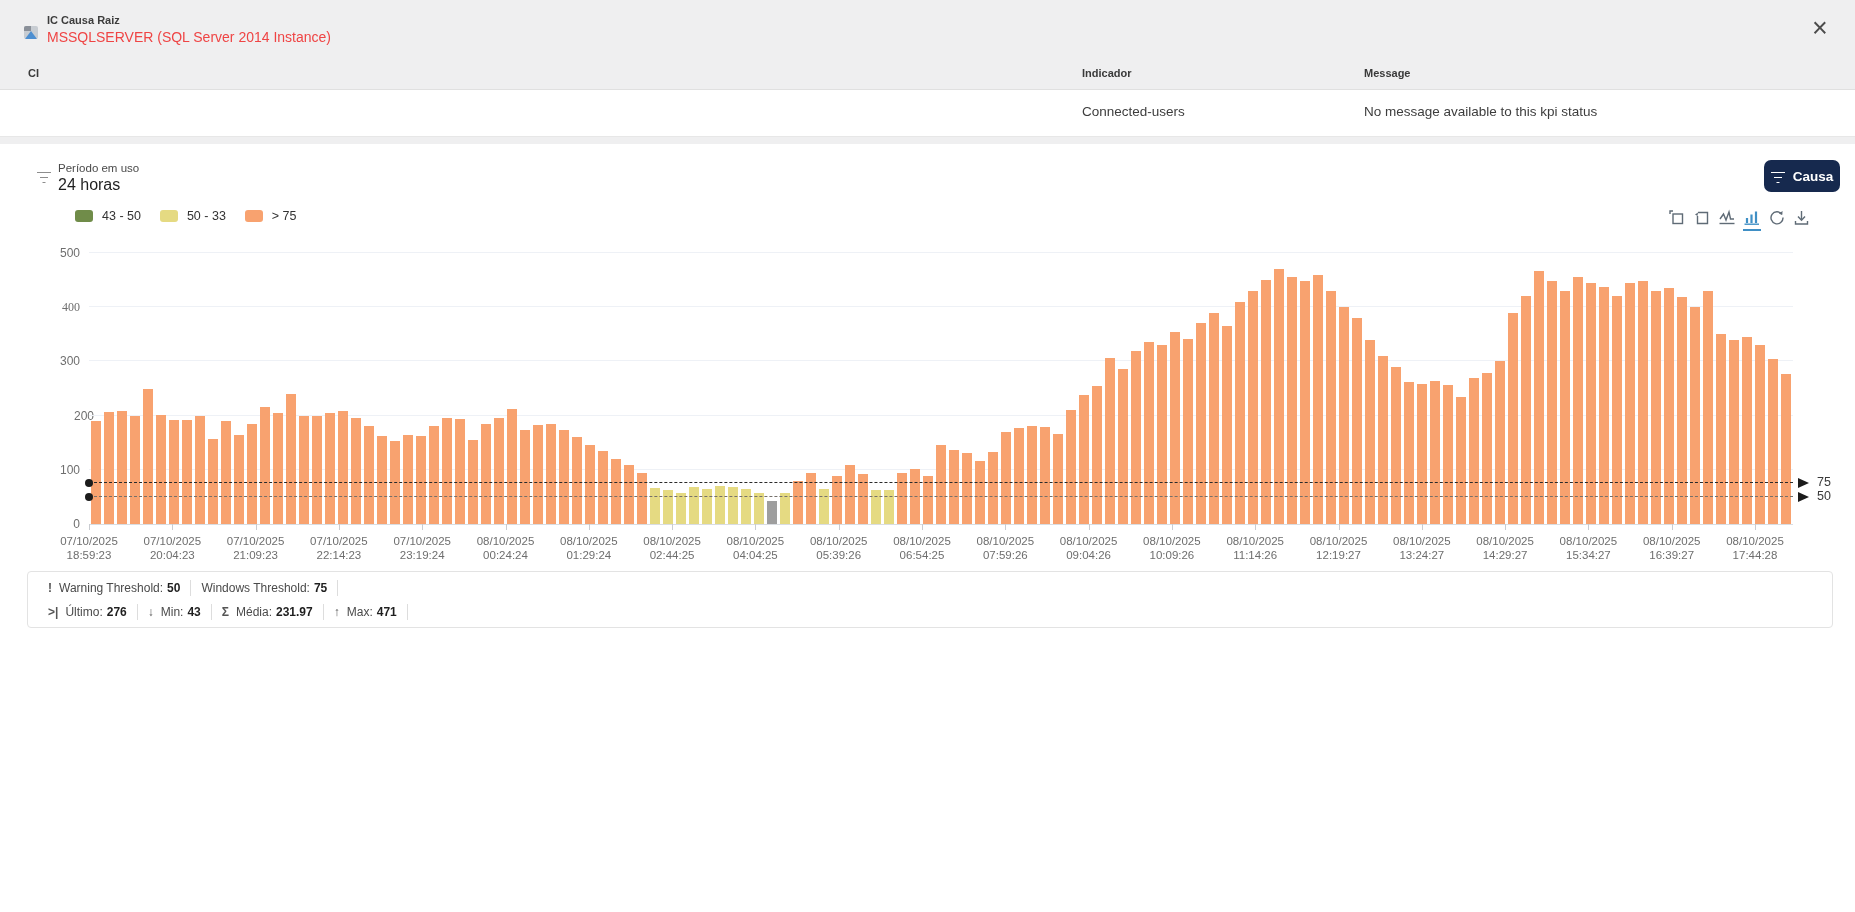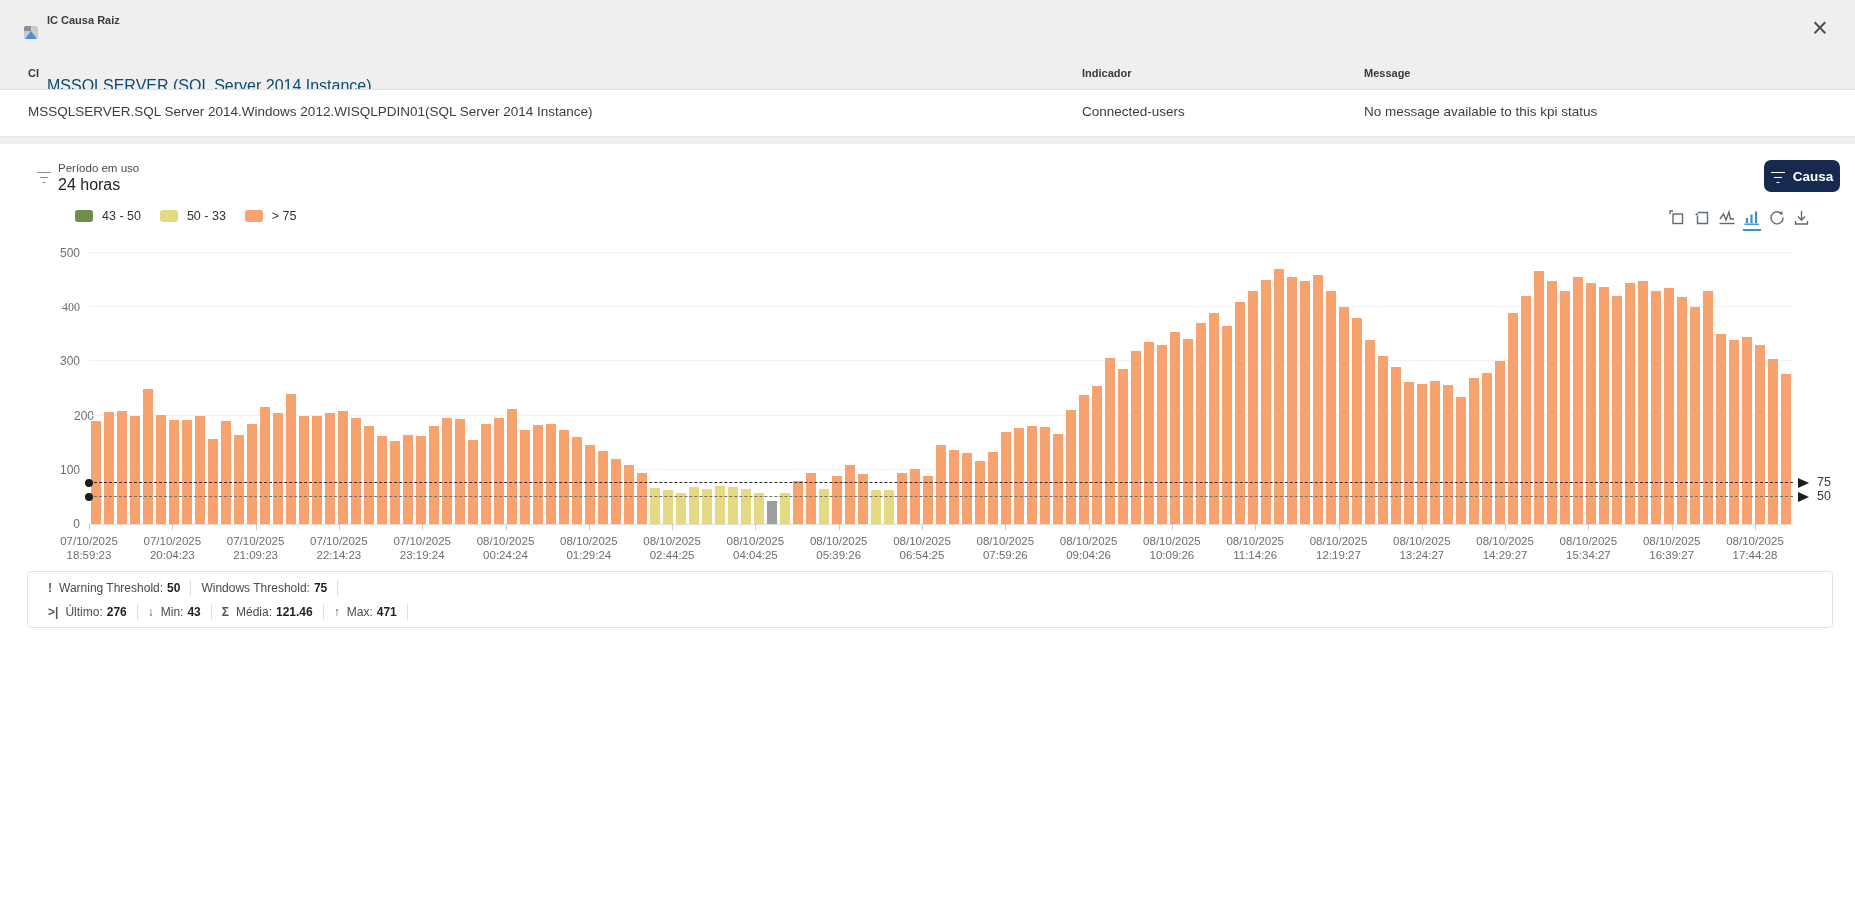--- a/index.html
+++ b/index.html
@@ -5,21 +5,21 @@
   html,body{margin:0;padding:0;}
   body{
     width:1855px;height:912px;position:relative;overflow:hidden;
     background:#ffffff;font-family:"Liberation Sans",sans-serif;
     -webkit-font-smoothing:antialiased;color:#333;
   }
   
   .top-strip{position:absolute;left:0;top:0;width:1855px;height:89px;background:#efeff0;}
   .mid-strip{position:absolute;left:0;top:135px;width:1855px;height:9px;background:#efeff0;}
   .kicker{position:absolute;left:47px;top:14px;font-size:11px;font-weight:bold;color:#3c3c3c;}
-  .subtitle{position:absolute;left:47px;top:29px;font-size:16px;color:#0c4a6e;margin-top:48px;}
+  .subtitle{position:absolute;left:47px;top:29px;font-size:14px;color:#ef4444;}
   .ci-icon{position:absolute;left:24px;top:26px;width:14px;height:13px;background:#c7ccd2;border-radius:2px;overflow:hidden;}
   .ci-icon .mtn{position:absolute;bottom:0;left:1px;width:0;height:0;border-left:6px solid transparent;border-right:6px solid transparent;border-bottom:8px solid #4d8fd1;}
   .ci-icon .blk{position:absolute;left:0;top:0;width:7px;height:5px;background:#8a9099;}
   .close-btn{position:absolute;left:1804px;top:12px;width:32px;height:32px;border:none;background:transparent;
     font-size:27px;line-height:32px;color:#4b4b4b;cursor:pointer;text-align:center;padding:0;}
   .col-header{position:absolute;top:67px;font-size:11px;font-weight:bold;color:#3a3a3a;}
   .table-row{position:absolute;left:0;top:89px;width:1855px;height:46px;background:#ffffff;border-bottom:1px solid #e7e7e7;border-top:1px solid #e0e0e0;}
   .cell{position:absolute;top:14px;font-size:13.5px;color:#3d3d3d;}
   
   .funnel-lines{display:inline-block;position:relative;width:16px;height:12px;}
@@ -77,21 +77,20 @@
 </span>
 <div class="kicker">IC Causa Raiz</div>
 <div class="subtitle">MSSQLSERVER (SQL Server 2014 Instance)</div>
 <button class="close-btn">×</button>
 
 <div class="col-header" style="left:28px;">CI</div>
 <div class="col-header" style="left:1082px;">Indicador</div>
 <div class="col-header" style="left:1364px;">Message</div>
 
 <div class="table-row">
-  <div class="cell" style="left:28px;">MSSQLSERVER.SQL Server 2014.Windows 2012.WISQLPDIN01(SQL Server 2014 Instance)</div>
   <div class="cell" style="left:1082px;">Connected-users</div>
   <div class="cell" style="left:1364px;">No message available to this kpi status</div>
 </div>
 
 <span class="funnel-lines period-icon">
     <i></i>
     <i></i>
     <i></i>
   </span>
 <div class="period-label">Período em uso</div>
@@ -442,21 +441,21 @@
         <span class="stat-value">276</span>
       </span>
       <span class="stat-item">
         <span class="stat-icon">↓</span>
         <span class="stat-label">Min:</span>
         <span class="stat-value">43</span>
       </span>
       <span class="stat-item">
         <span class="stat-icon">Σ</span>
         <span class="stat-label">Média:</span>
-        <span class="stat-value">121.46</span>
+        <span class="stat-value">231.97</span>
       </span>
       <span class="stat-item">
         <span class="stat-icon">↑</span>
         <span class="stat-label">Max:</span>
         <span class="stat-value">471</span>
       </span>
     </div>
 </div>
 
 </body></html>

